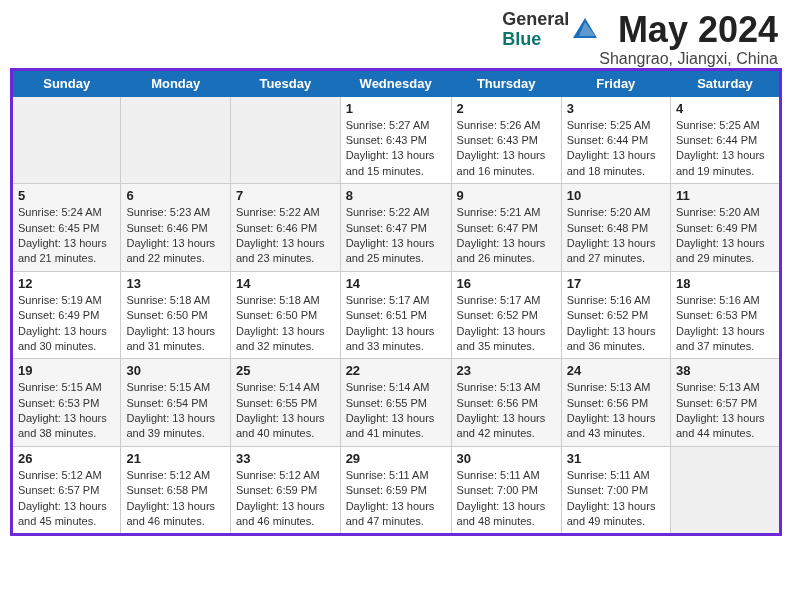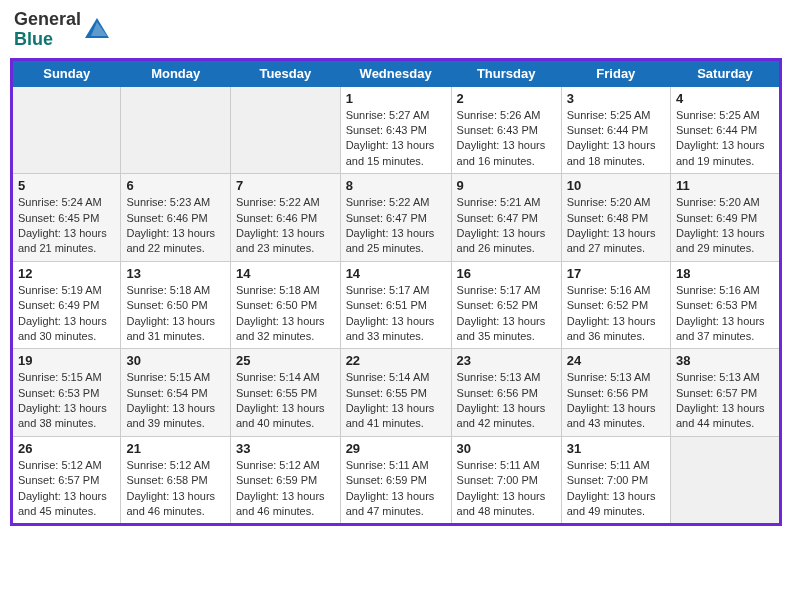--- a/index.html
+++ b/index.html
@@ -5,23 +5,22 @@
     * { box-sizing: border-box; margin: 0; padding: 0; }
     body {
       font-family: Arial, sans-serif;
       background: #fff;
       width: 792px;
       min-height: 612px;
       padding: 10px;
     }
     .header {
       display: flex;
-      justify-content: flex-start;
+      justify-content: flex-end;
       align-items: flex-start;
-      margin-bottom: 8px;
       padding: 0 4px;
     }
     .logo {
       display: flex;
       align-items: center;
       gap: 0;
     }
     .logo-text {
       display: flex;
       flex-direction: column;
@@ -104,20 +103,22 @@
     <div class="logo-text">
       <span class="logo-general">General</span>
       <span class="logo-blue">Blue</span>
     </div>
     <svg class="logo-icon" viewBox="0 0 28 28">
       <polygon points="14,2 26,22 2,22" fill="#1a6fba"></polygon>
       <polygon points="14,6 24,20 8,20" fill="#fff" opacity="0.3"></polygon>
     </svg>
   </div>
   <div class="title-block">
+    <div class="month-year">May 2024</div>
+    <div class="location">Shangrao, Jiangxi, China</div>
   </div>
 </div>
 
 <table class="calendar">
   <thead>
     <tr>
     <th>Sunday</th>
         <th>Monday</th>
         <th>Tuesday</th>
         <th>Wednesday</th>

